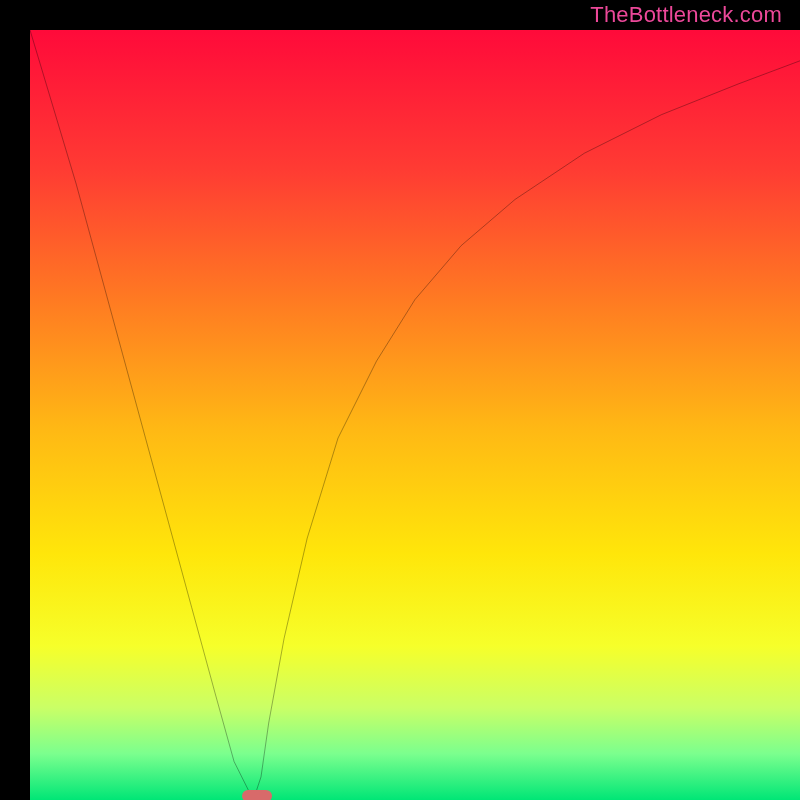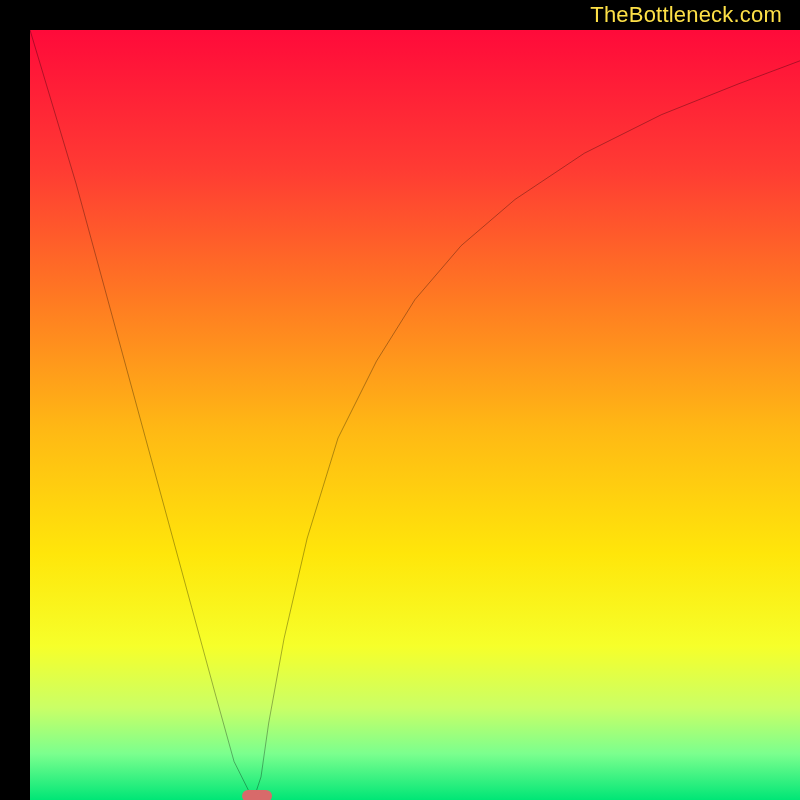--- a/index.html
+++ b/index.html
@@ -28,21 +28,21 @@
     overflow: hidden;
   }
   .gradient {
     position: absolute;
     inset: 0;
   }
   .watermark {
     position: absolute;
     top: 2px;
     right: 18px;
-    color: #fde047;
+    color: #ec4899;
     font-size: 22px;
     font-weight: 500;
     letter-spacing: 0.2px;
   }
   svg.curve {
     position: absolute;
     inset: 0;
     width: 100%;
     height: 100%;
   }

